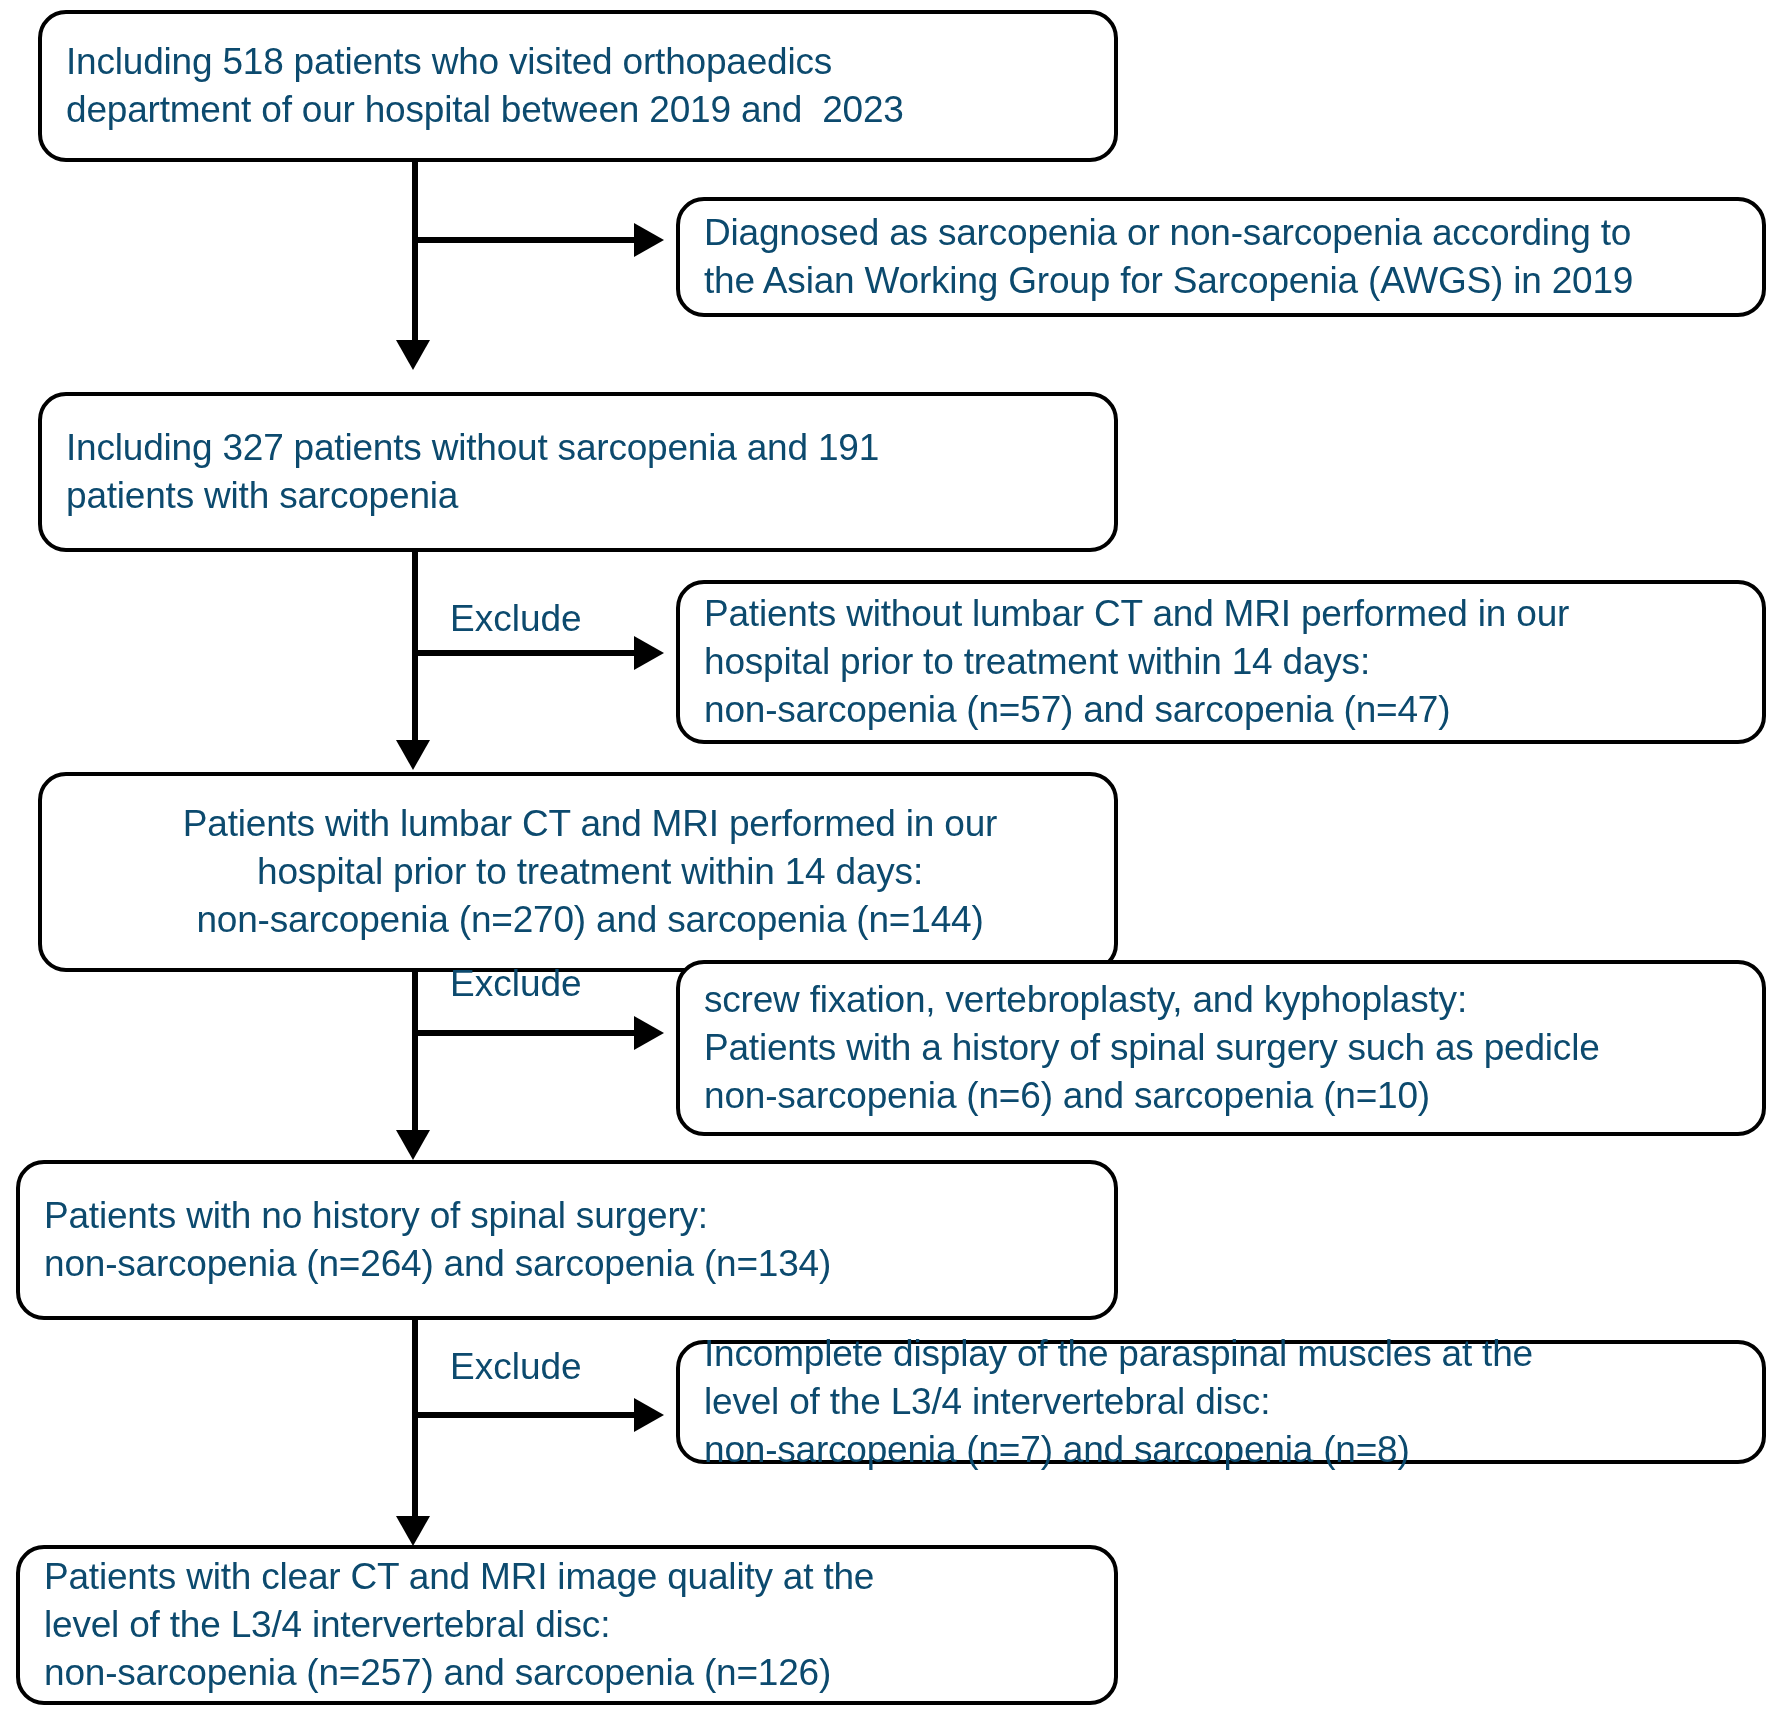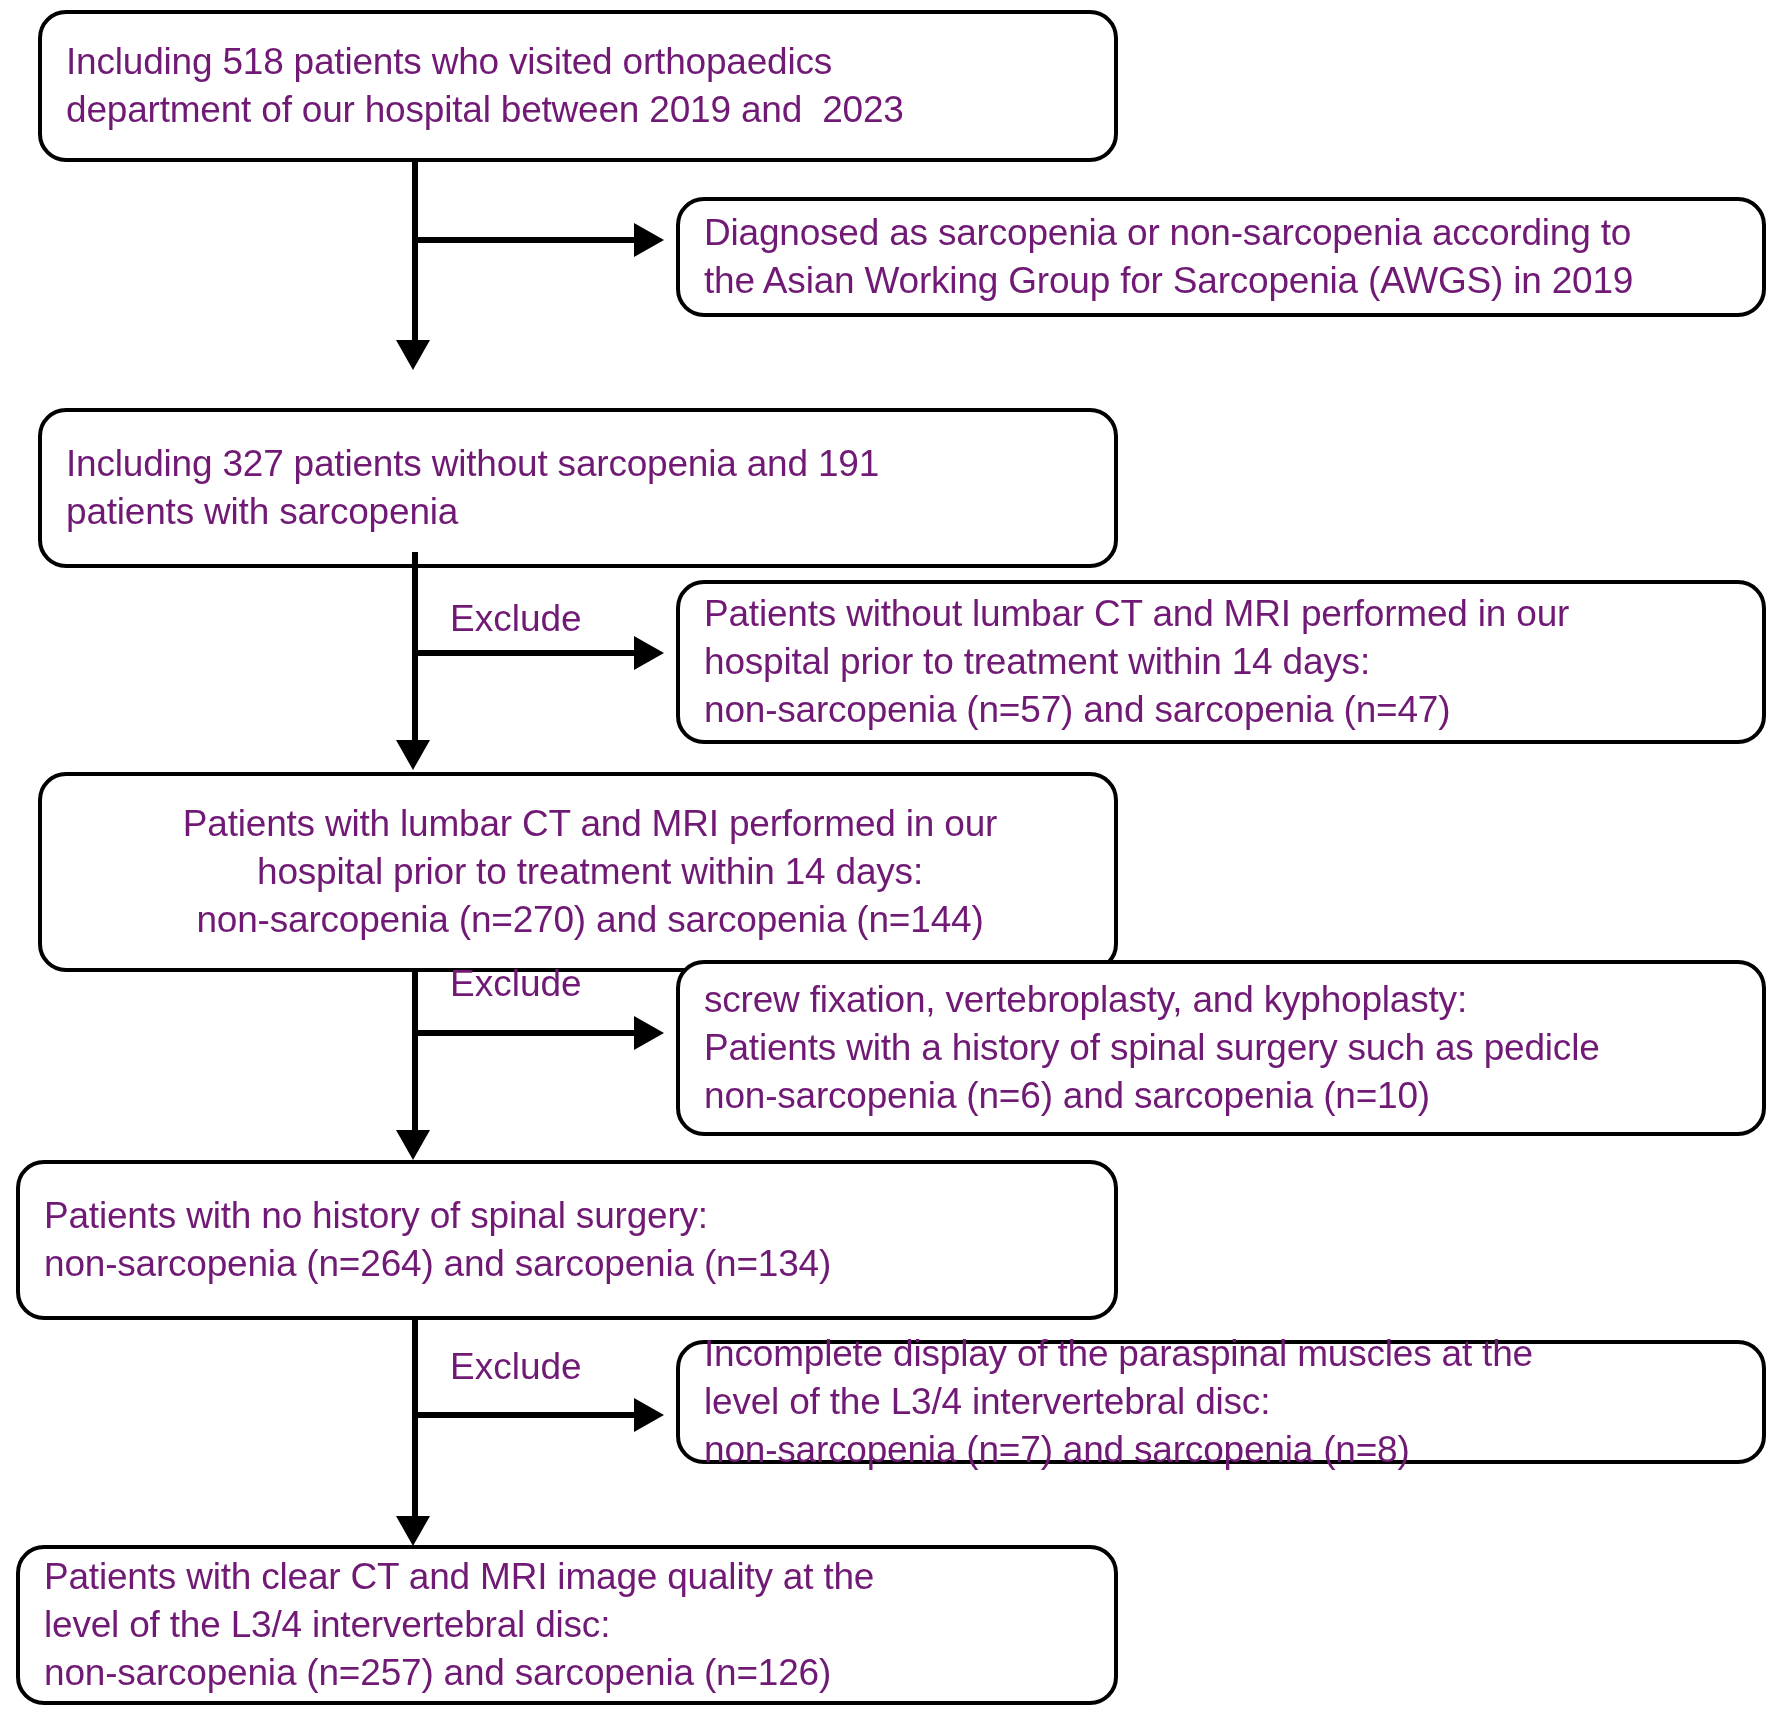--- a/index.html
+++ b/index.html
@@ -6,21 +6,21 @@
     margin: 0;
     padding: 0;
     background: #ffffff;
   }
   #canvas {
     position: relative;
     width: 1784px;
     height: 1713px;
     background: #ffffff;
     font-family: "Liberation Sans", sans-serif;
-    color: #701a75;
+    color: #0c4a6e;
     overflow: hidden;
   }
   .node {
     position: absolute;
     box-sizing: border-box;
     border: 4px solid #000000;
     border-radius: 28px;
     background: #ffffff;
     display: flex;
     flex-direction: column;
@@ -82,21 +82,21 @@
   <div class="arrow-down" style="left:396px; top:340px;"></div>
 
   <div class="hline" style="left:412px; top:237px; width:222px;"></div>
   <div class="arrow-right" style="left:634px; top:223px;"></div>
 
   <div class="node" style="left:676px; top:197px; width:1090px; height:120px;">
     <span class="line">Diagnosed as sarcopenia or non-sarcopenia according to</span>
     <span class="line">the Asian Working Group for Sarcopenia (AWGS) in 2019</span>
   </div>
 
-  <div class="node" style="left:38px; top:408px; width:1080px; height:160px;">
+  <div class="node" style="left:38px; top:392px; width:1080px; height:160px;">
     <span class="line">Including 327 patients without sarcopenia and 191</span>
     <span class="line">patients with sarcopenia</span>
   </div>
 
   <div class="vline" style="left:412px; top:552px; height:188px;"></div>
   <div class="arrow-down" style="left:396px; top:740px;"></div>
 
   <div class="hline" style="left:412px; top:650px; width:222px;"></div>
   <div class="arrow-right" style="left:634px; top:636px;"></div>
   <span class="exclude-label" style="left:450px; top:600px;">Exclude</span>

